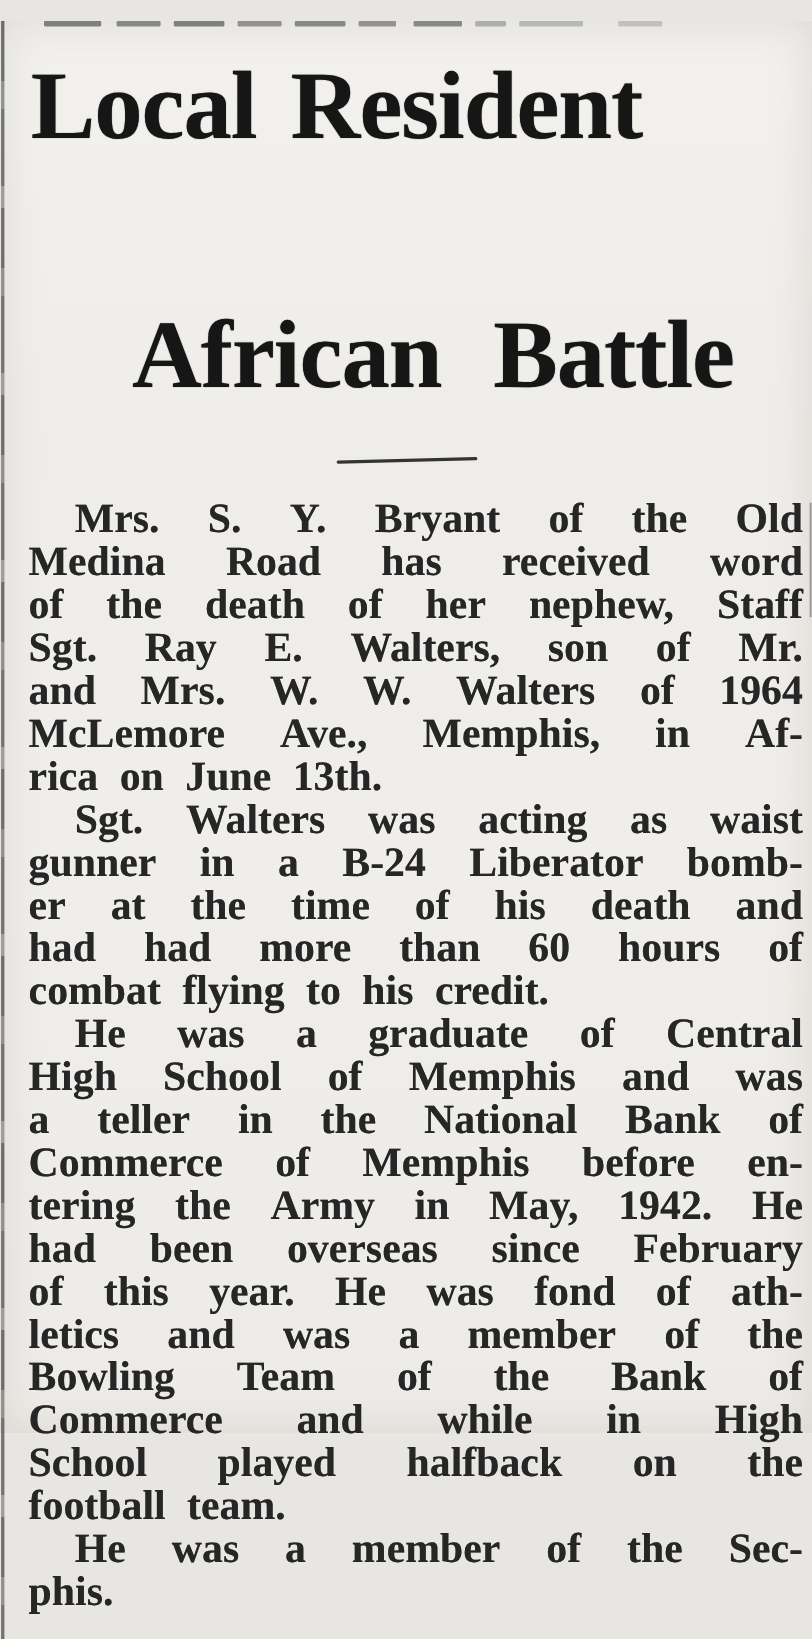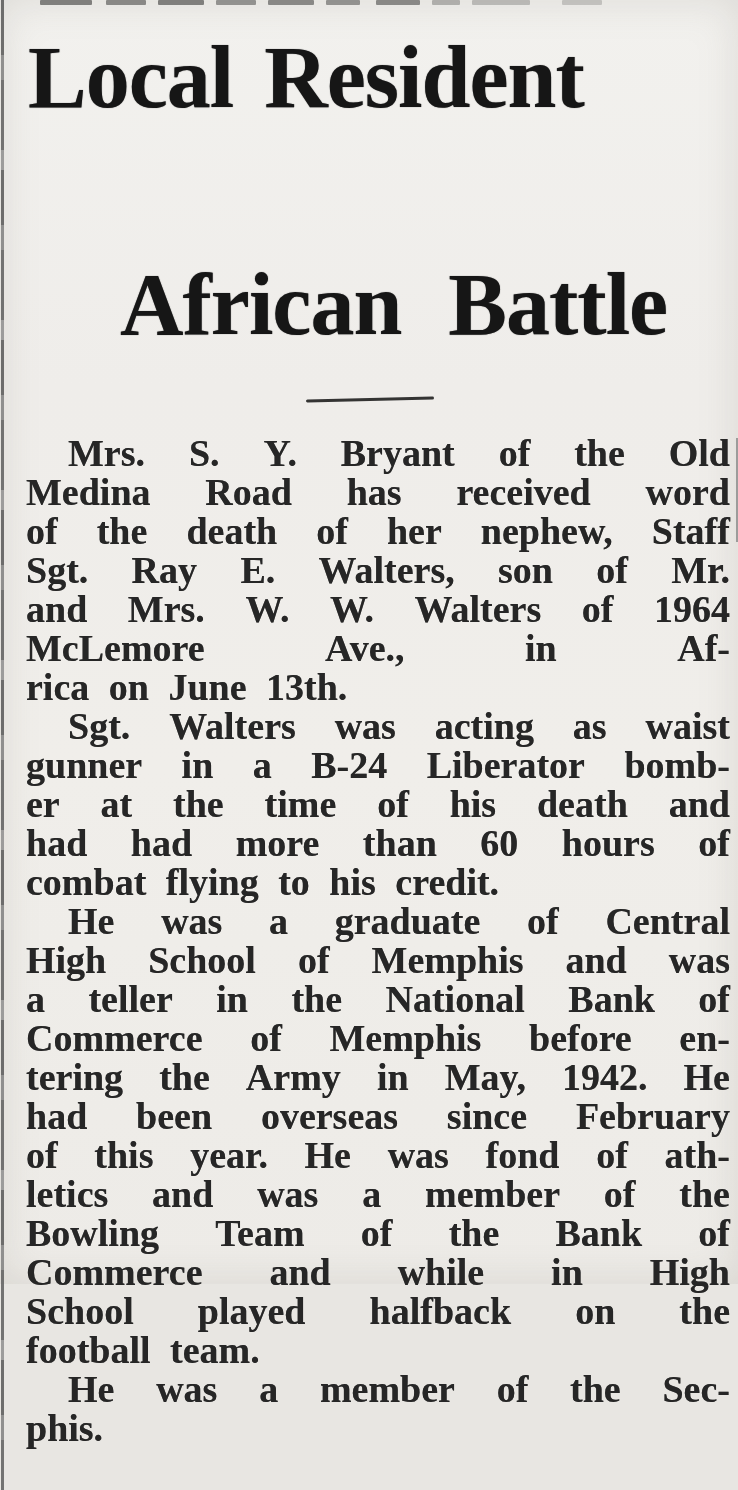--- a/index.html
+++ b/index.html
@@ -6,20 +6,21 @@
   body{
     width:738px;height:1490px;overflow:hidden;
     font-family:"Liberation Serif", serif;
     background:#e8e6e2;
   }
   .scan{
     position:relative;width:738px;height:1284px;
     background:
       linear-gradient(180deg,#f2f1ee 0%,#efedea 30%,#f0eeea 60%,#edebe7 100%);
     box-shadow:inset 0 0 40px rgba(120,115,105,0.18);
+    margin-top:19px;
   }
   
   .rule-left{
     position:absolute;left:1px;top:0;width:3px;height:1490px;
     background:repeating-linear-gradient(180deg,
       #4f4f4f 0 55px, #7a7a7a 55px 80px, #565656 80px 150px, #8a8a8a 150px 170px);
     opacity:.8;
   }
   
   .rule-right-frag{
@@ -133,20 +134,21 @@
         <span>Mrs.</span>
         <span>W.</span>
         <span>W.</span>
         <span>Walters</span>
         <span>of</span>
         <span>1964</span>
       </div>
       <div class="line justify">
         <span>McLemore</span>
         <span>Ave.,</span>
+        <span>Memphis,</span>
         <span>in</span>
         <span>Af-</span>
       </div>
       <div class="line last">rica on June 13th.</div>
       <div class="line first justify">
         <span>Sgt.</span>
         <span>Walters</span>
         <span>was</span>
         <span>acting</span>
         <span>as</span>

